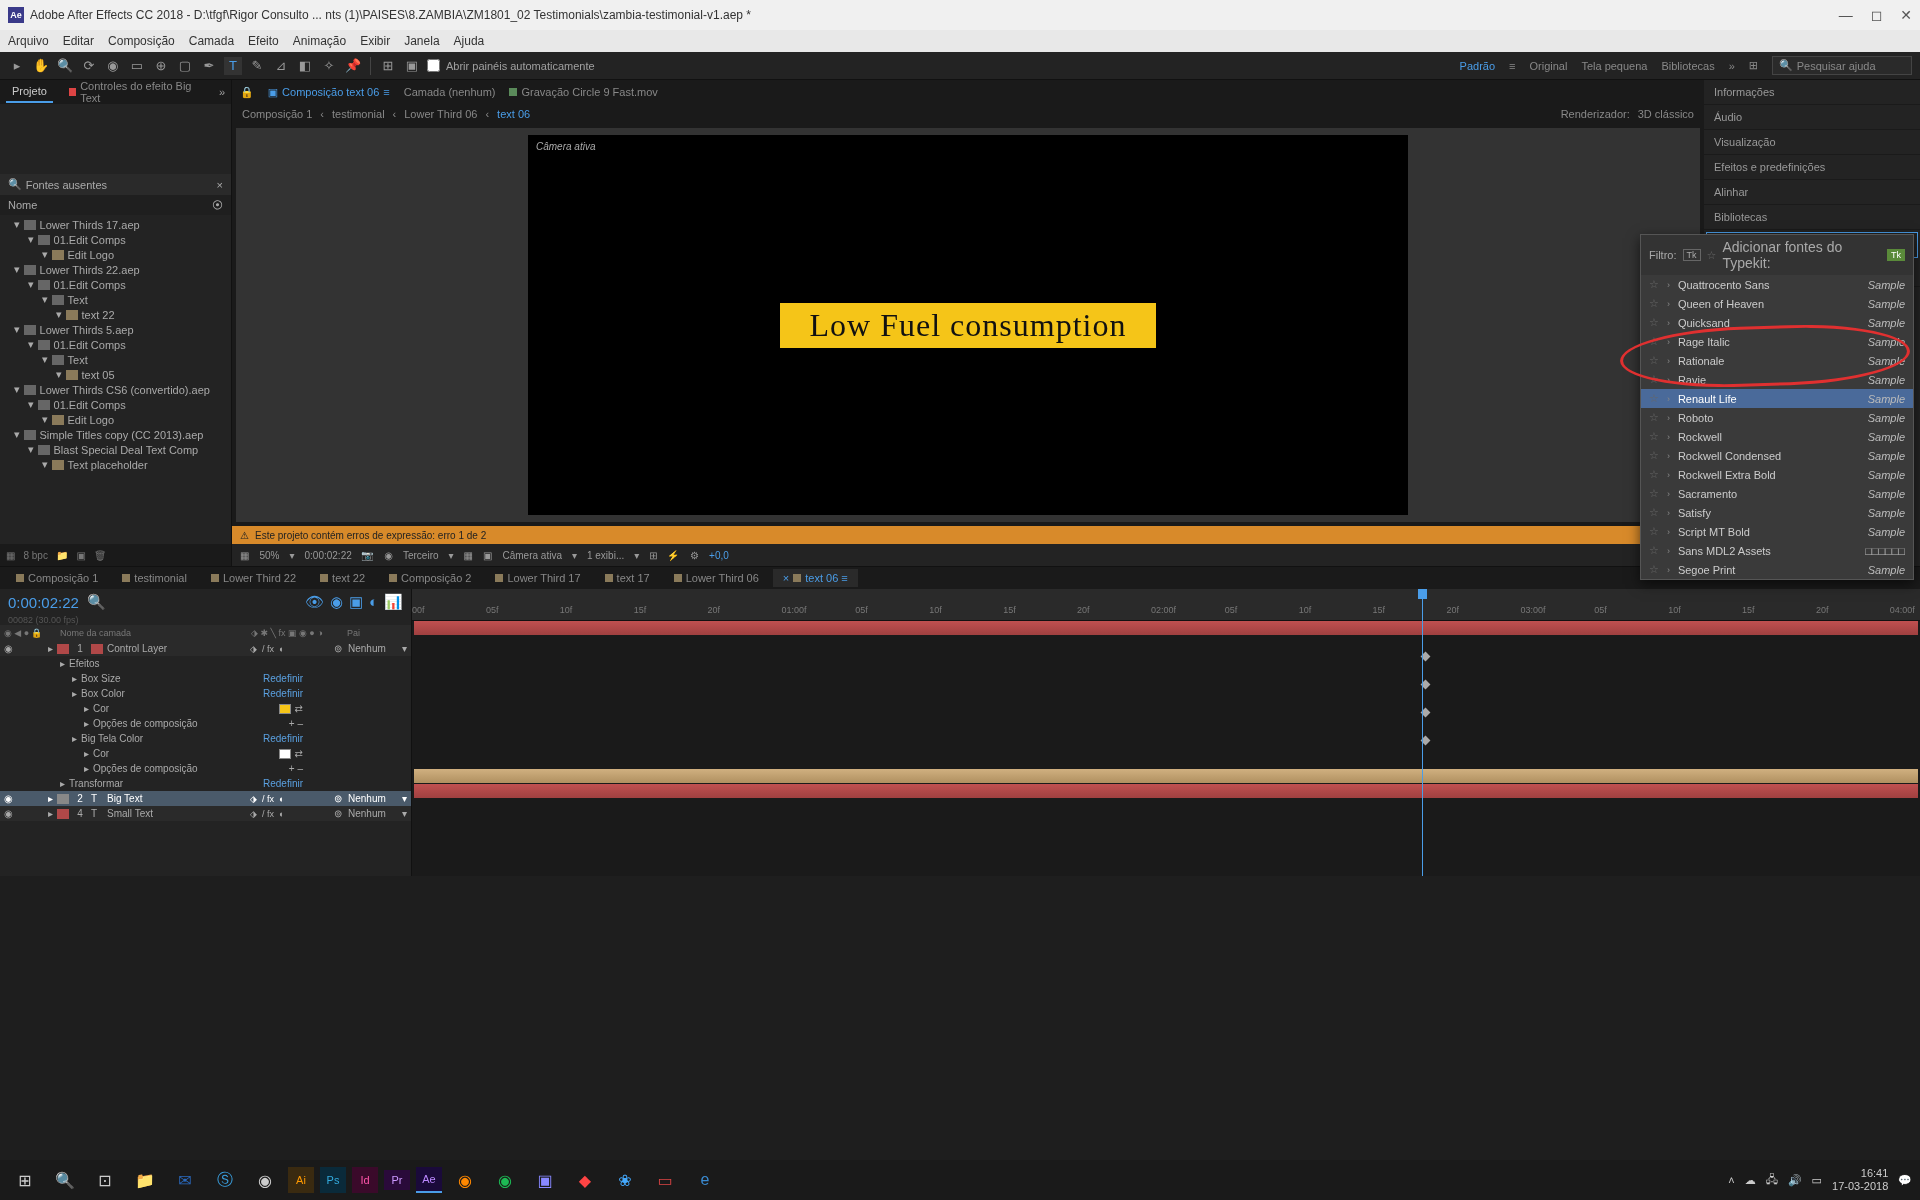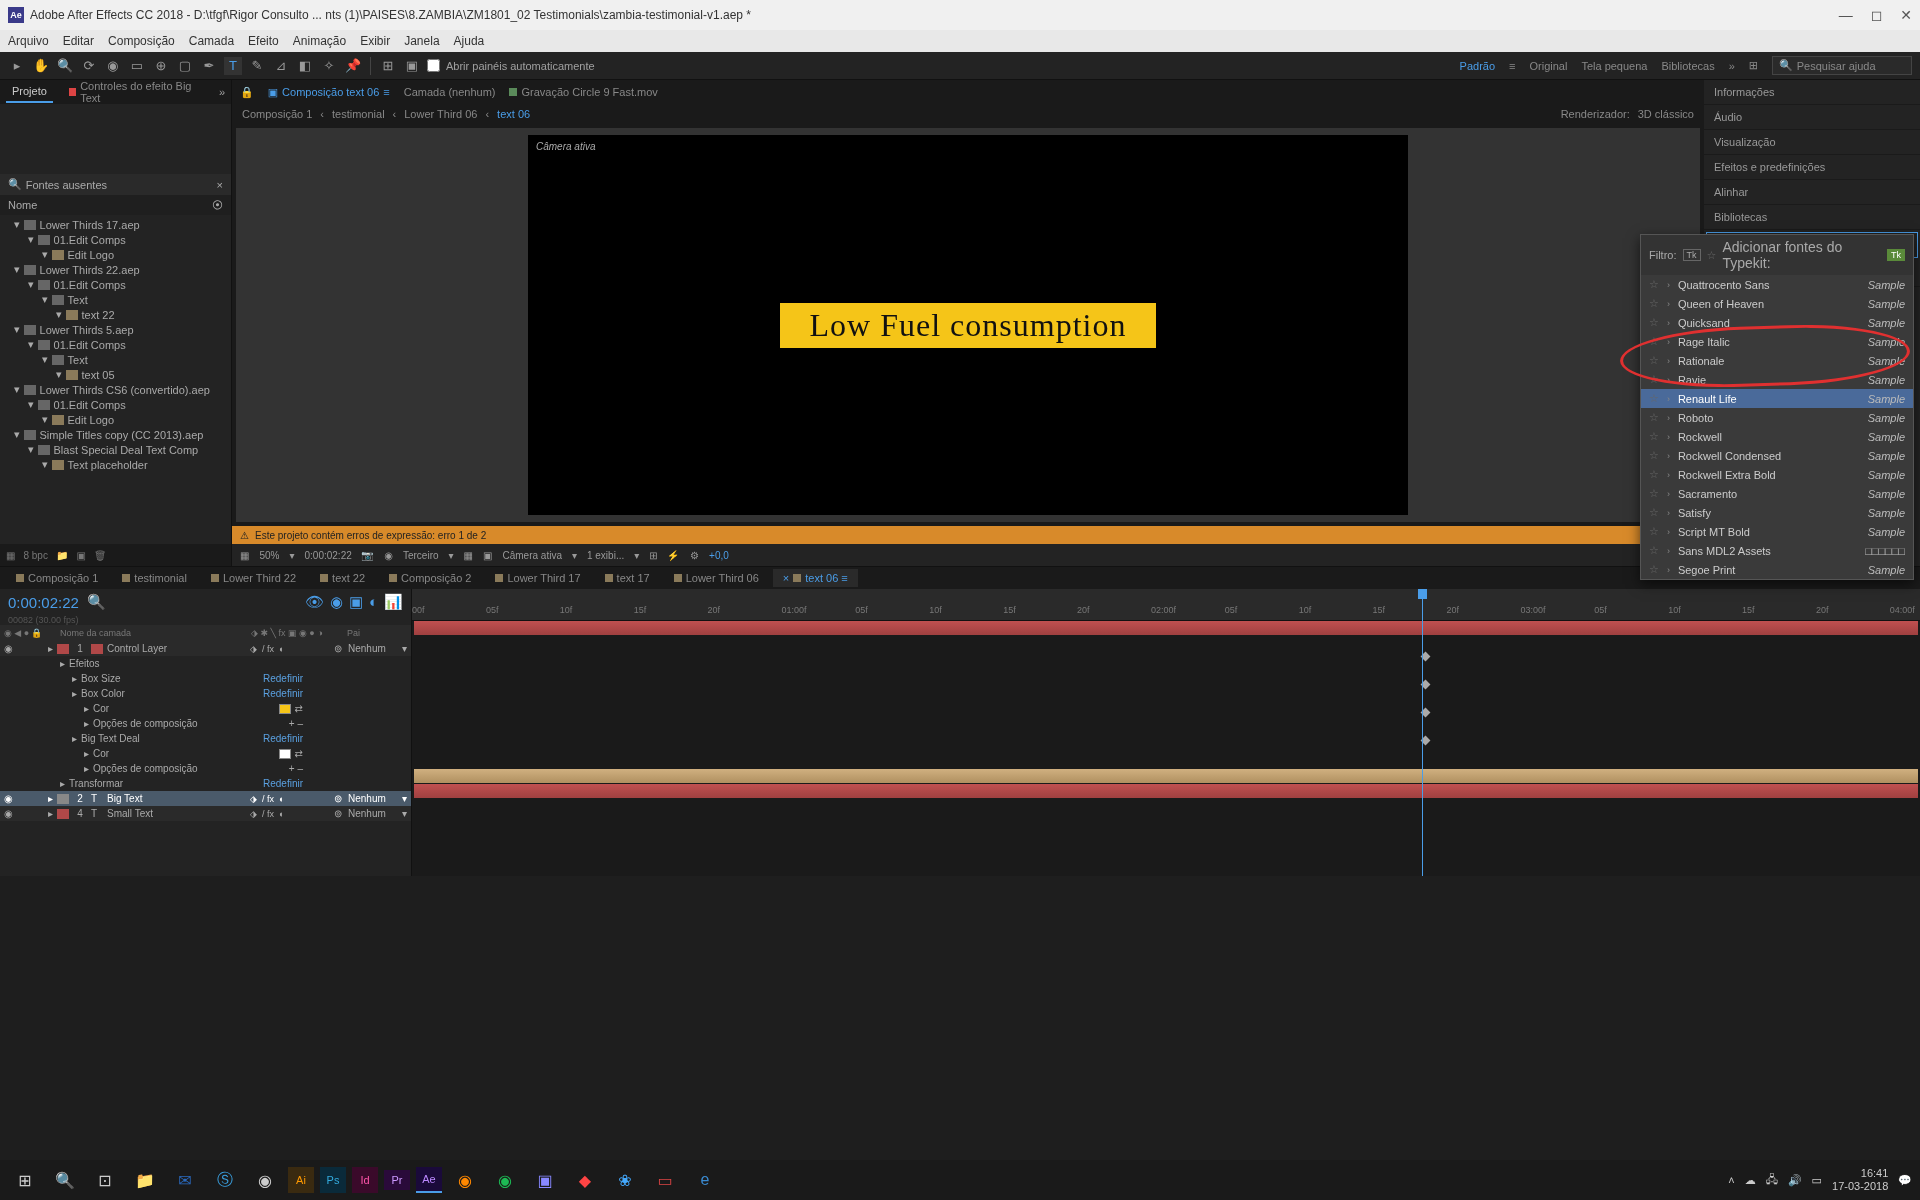--- a/index.html
+++ b/index.html
@@ -552,21 +552,21 @@
           <div class="tl-row">
             <span style="width:76px"></span>
             <span>▸</span>
             <span style="flex:1">Opções de composição</span>
             <span>+ –</span>
             <span style="width:100px"></span>
           </div>
           <div class="tl-row">
             <span style="width:64px"></span>
             <span>▸</span>
-            <span style="flex:1">Big Text Deal</span>
+            <span style="flex:1">Big Tela Color</span>
             <span class="reset">Redefinir</span>
             <span style="width:100px"></span>
           </div>
           <div class="tl-row">
             <span style="width:76px"></span>
             <span>▸</span>
             <span style="flex:1">Cor</span>
             <span class="sw" style="background:#ffffff;border:1px solid #888"></span>
             <span>⇄</span>
             <span style="width:100px"></span>

